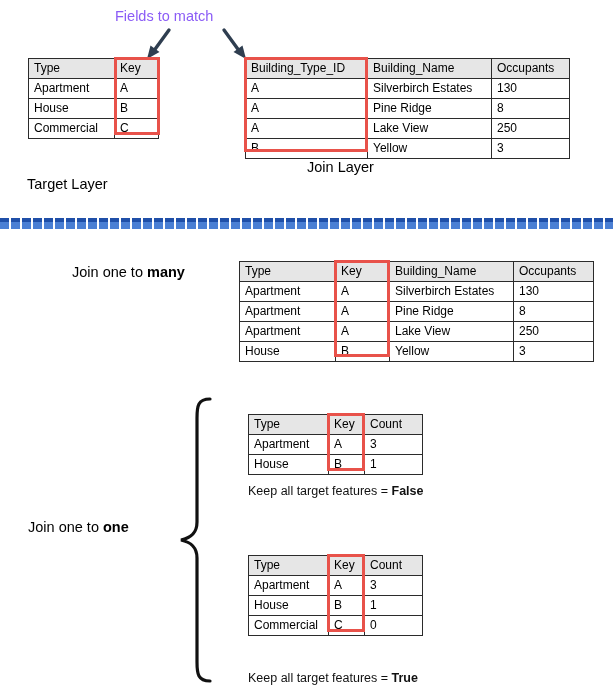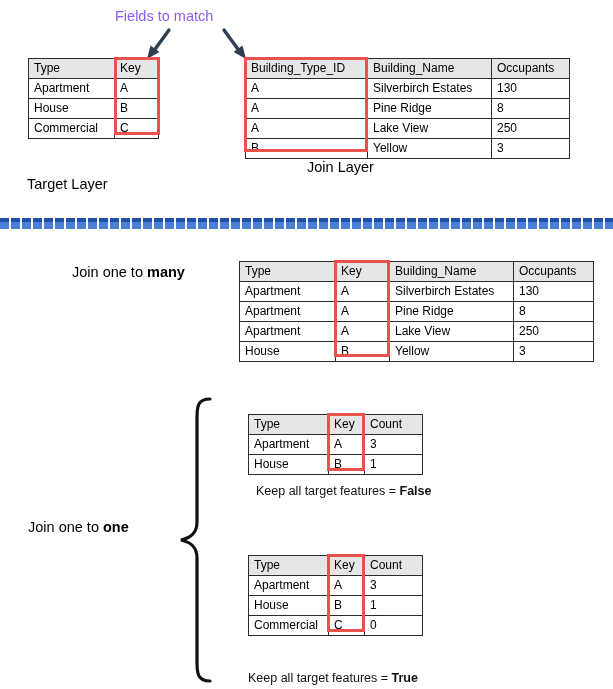--- a/index.html
+++ b/index.html
@@ -248,21 +248,21 @@
       <tr>
         <td>House</td>
         <td>B</td>
         <td>1</td>
       </tr>
     </tbody>
   </table>
 </div>
 <div class="hl" style="left:327px; top:413px; width:38px; height:58px;"></div>
 
-<div class="abs caption" style="left:256px; top:485px;">
+<div class="abs caption" style="left:248px; top:485px;">
   <span>Keep all target features = </span><b>False</b>
 </div>
 
 <div class="abs" style="left:248px; top:555px;">
   <table class="tbl">
     <thead>
       <tr>
         <th style="width:80px;">Type</th>
         <th style="width:36px;">Key</th>
         <th style="width:58px;">Count</th>

